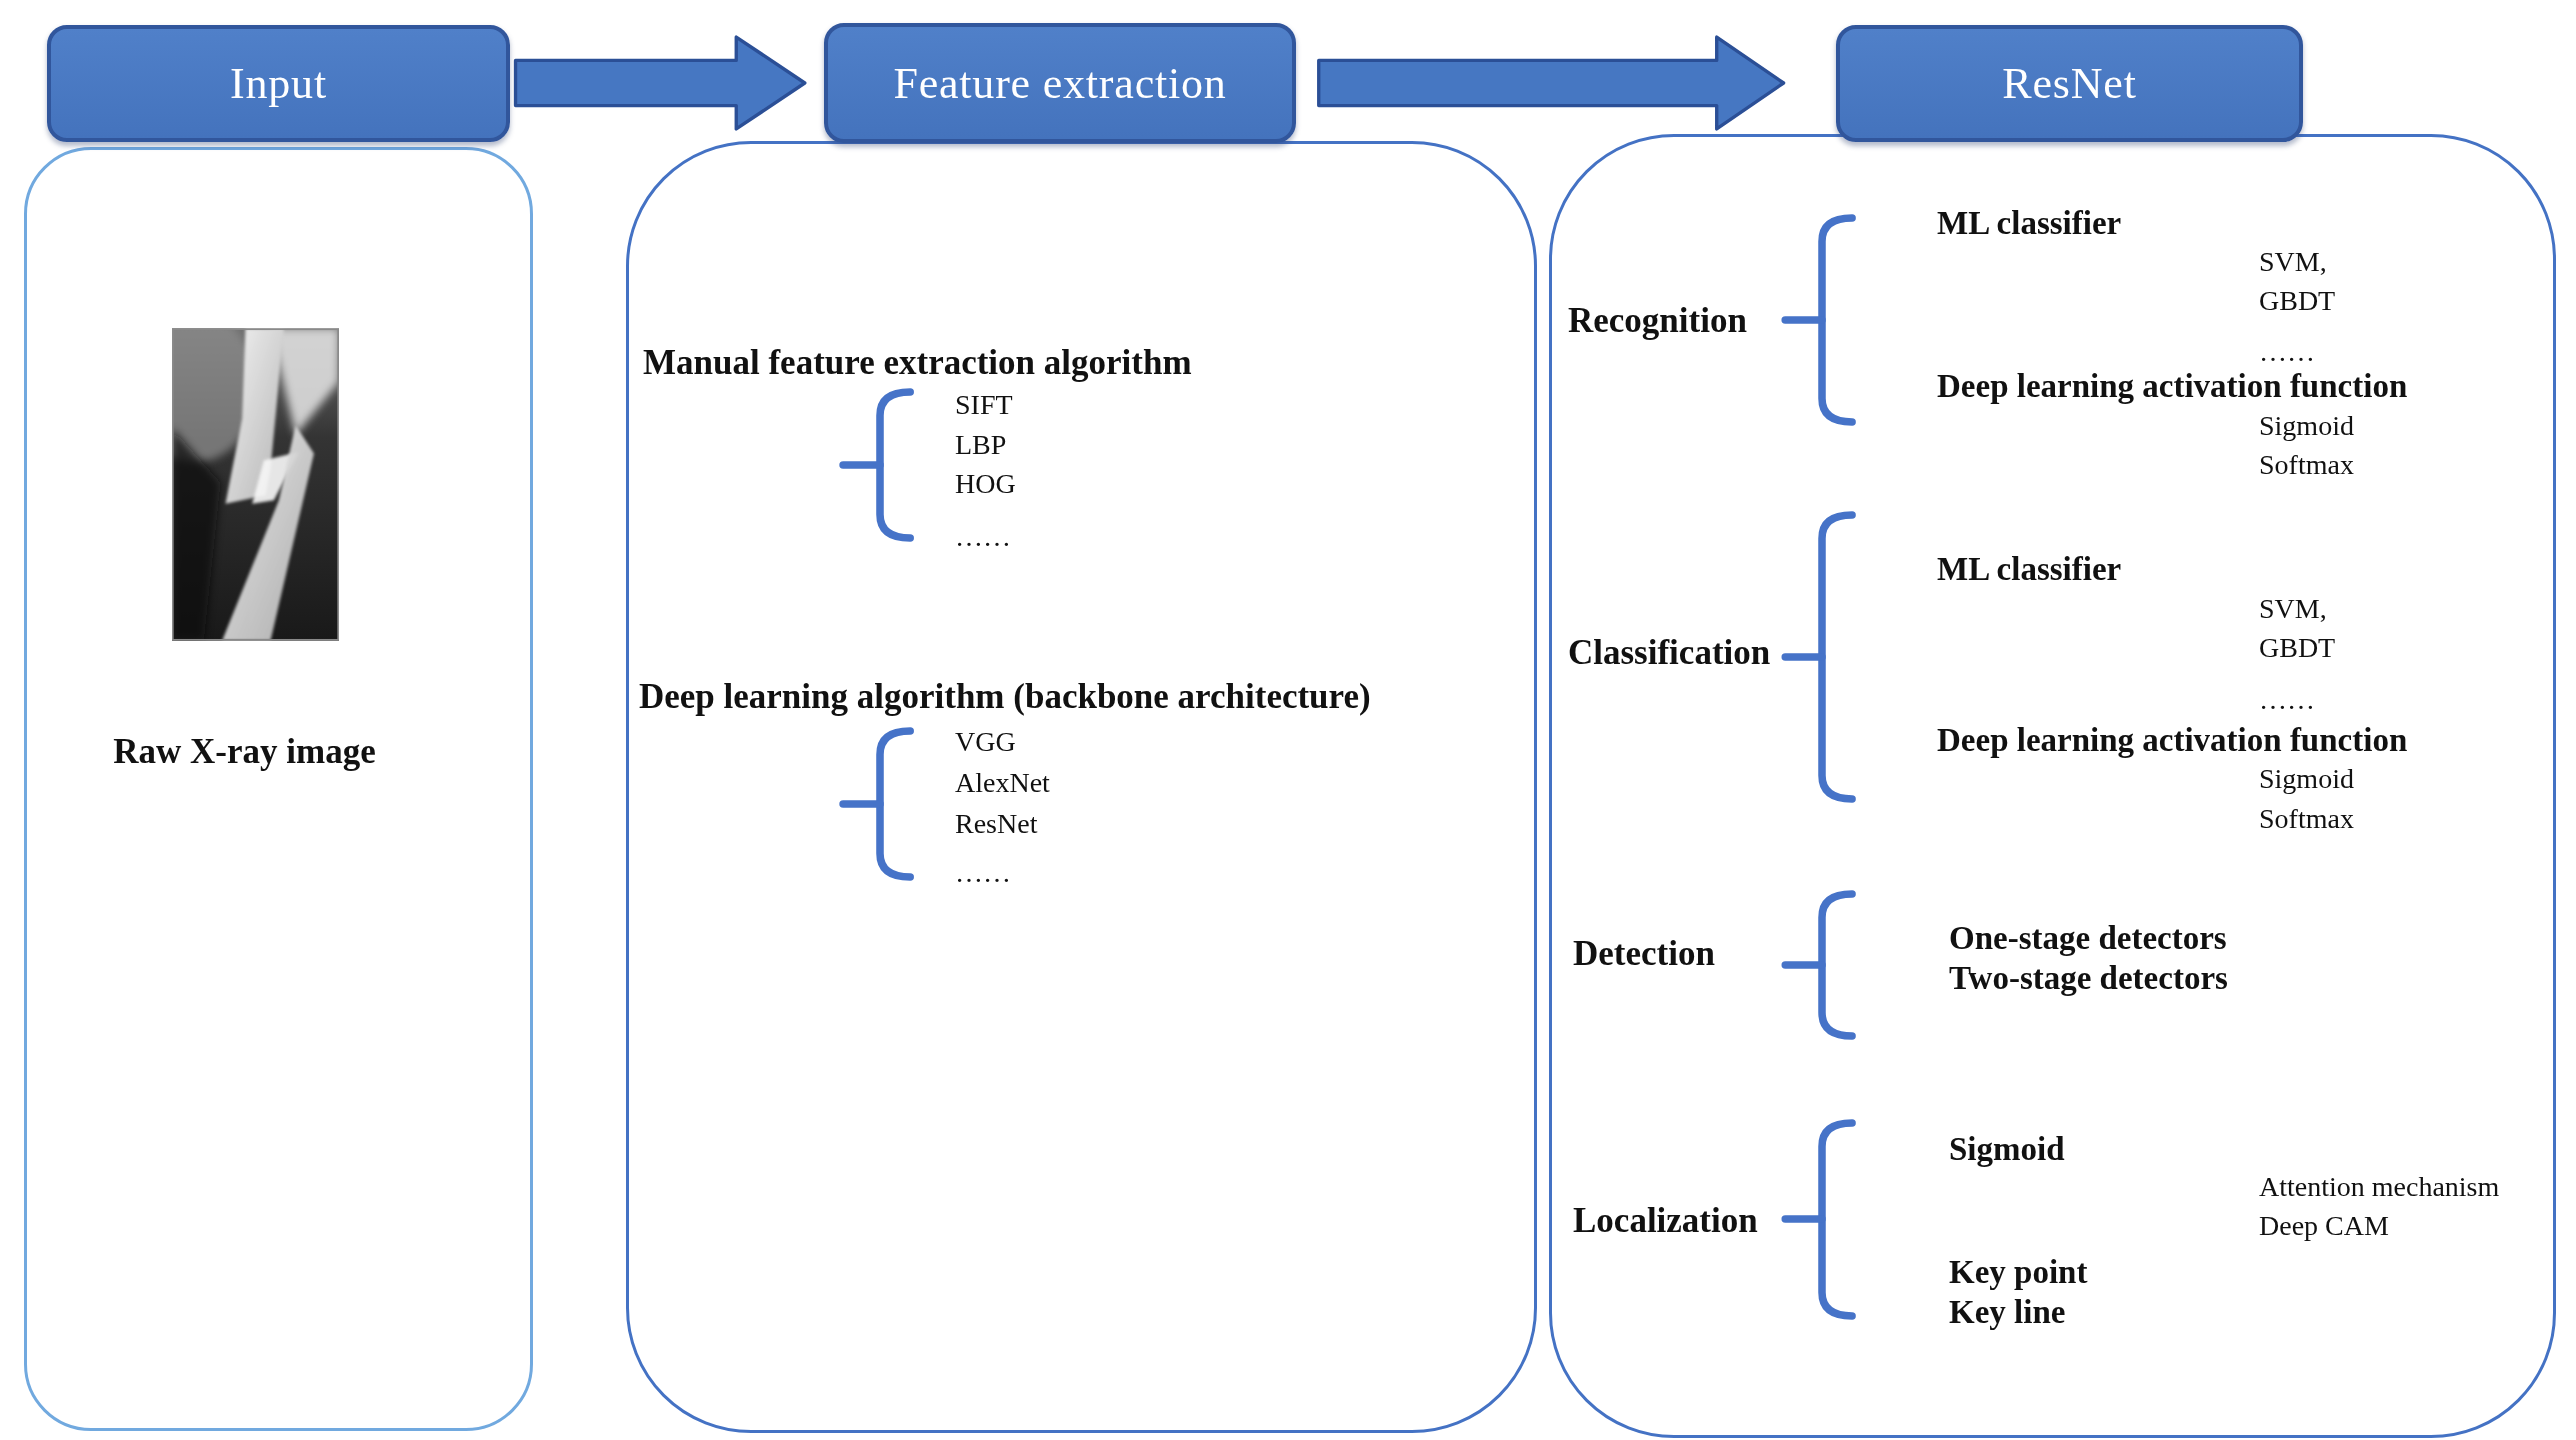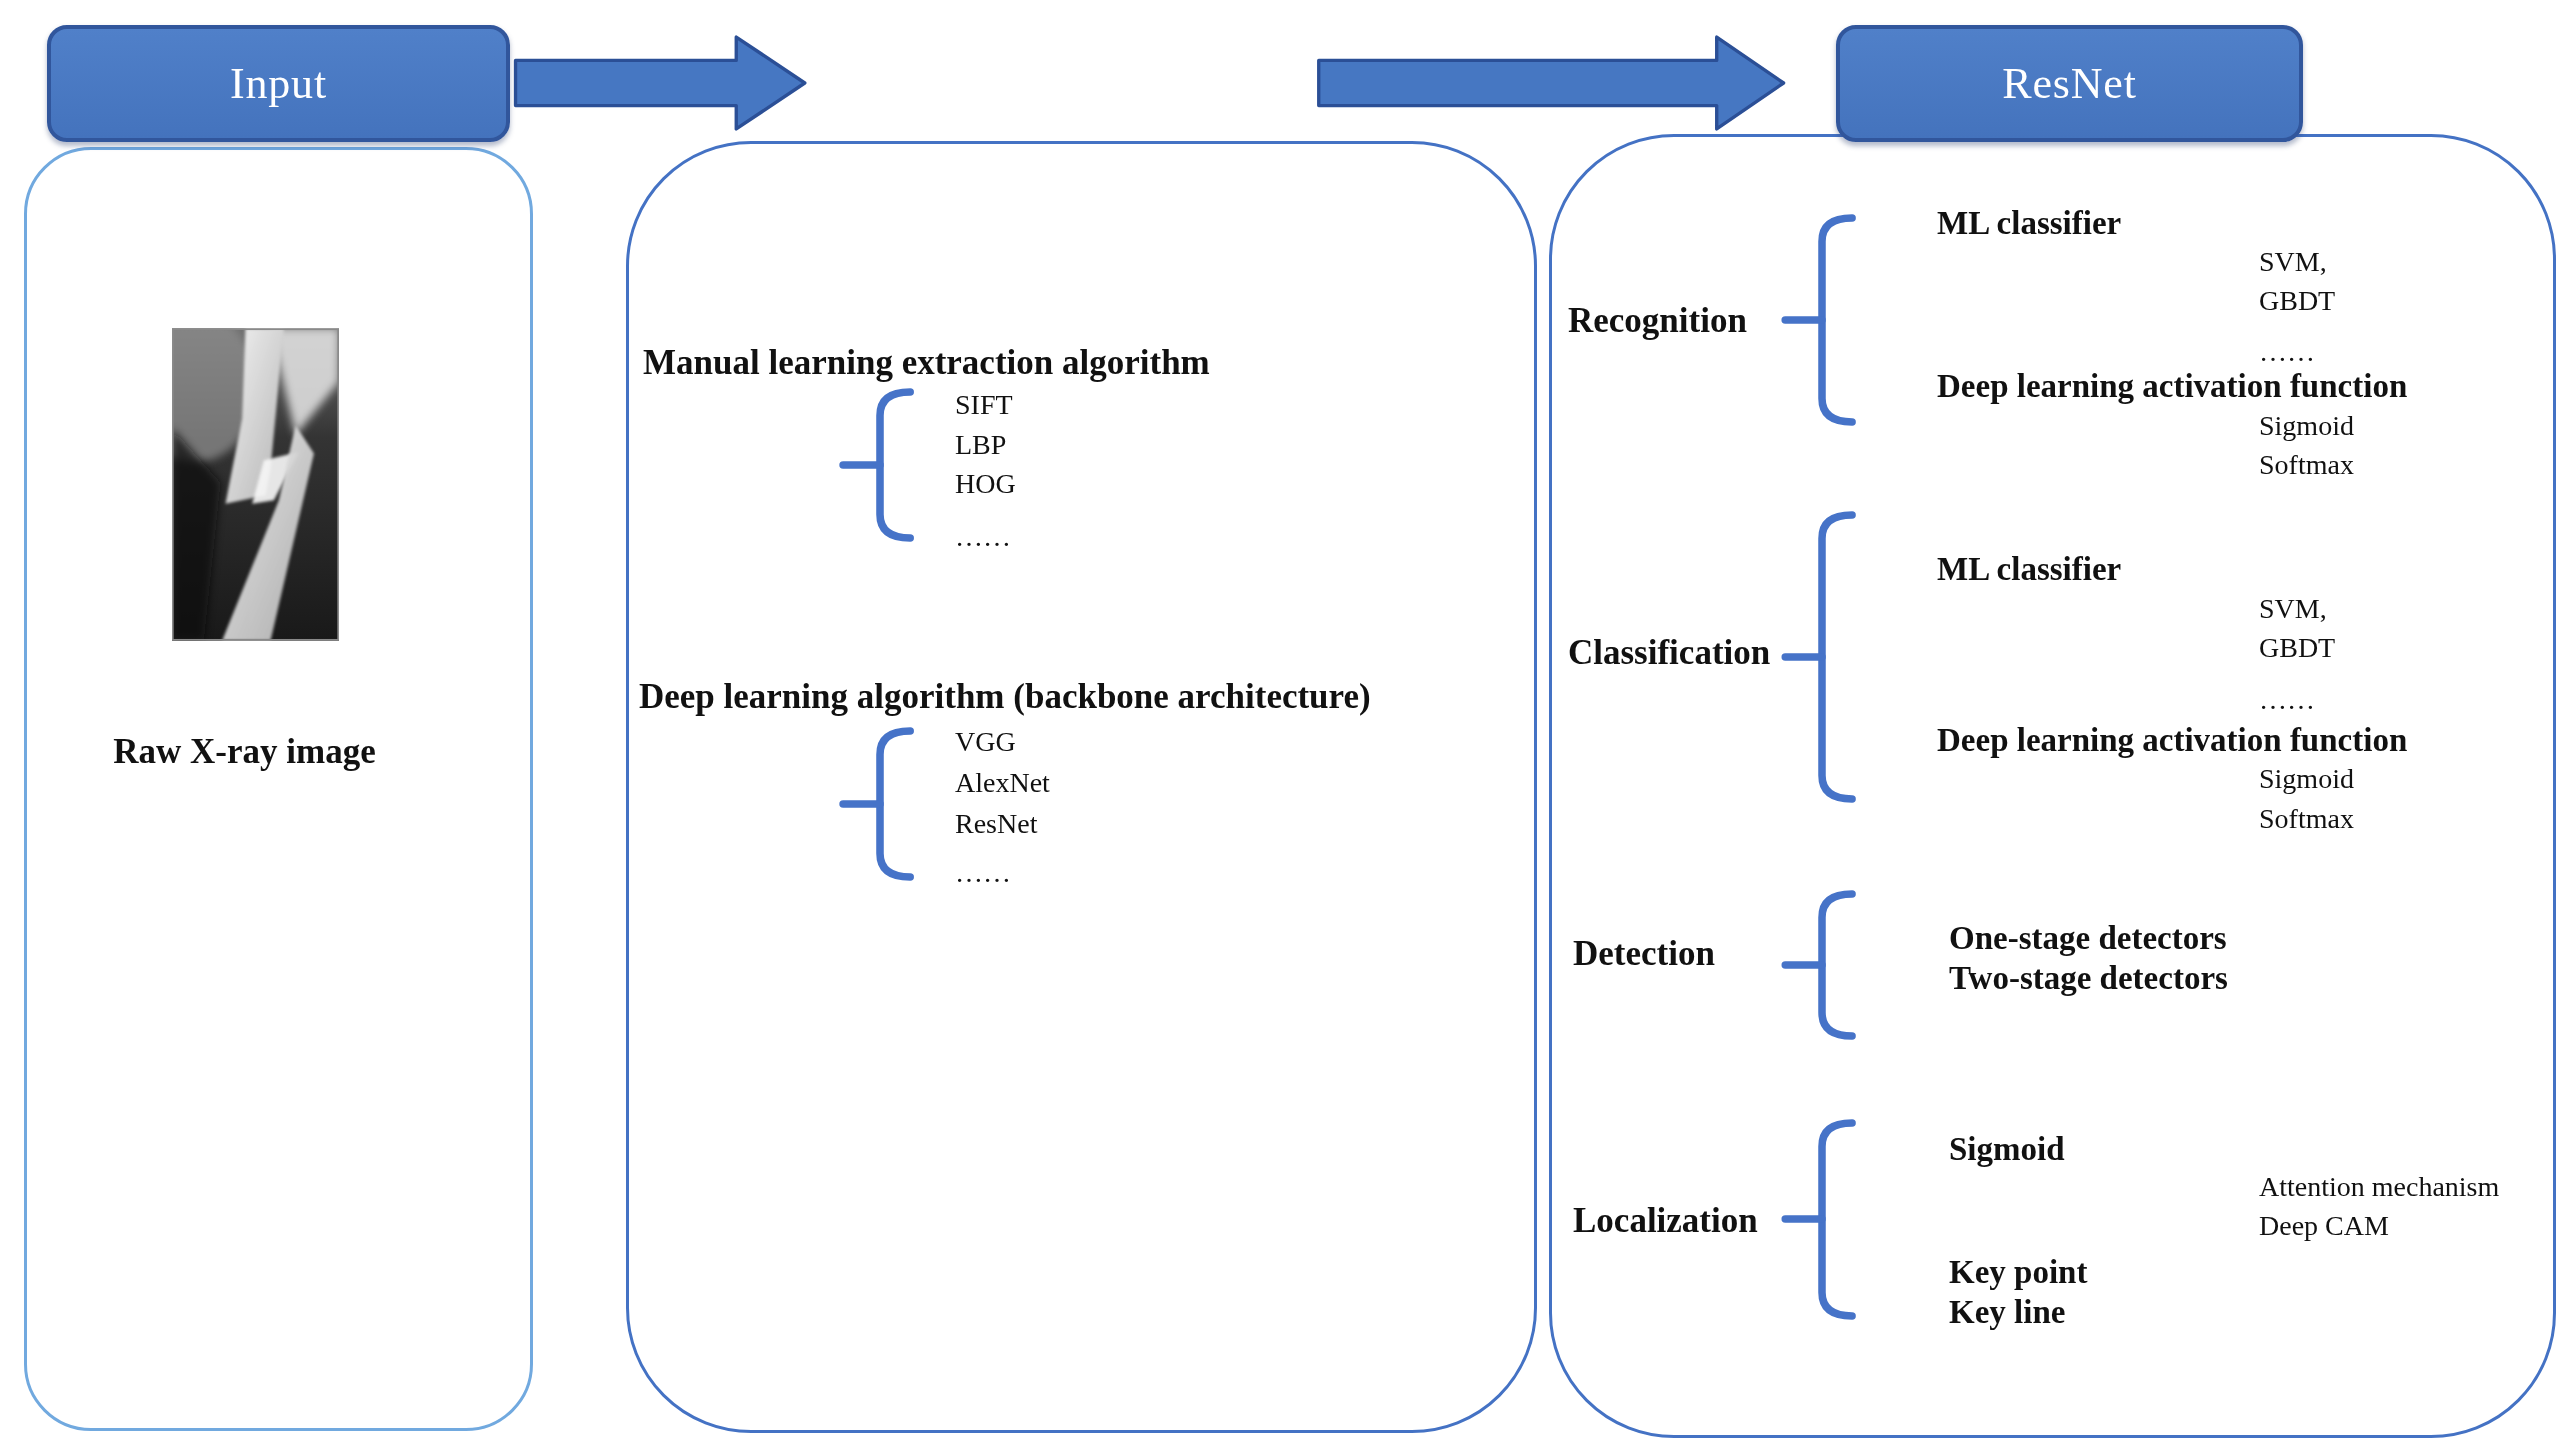--- a/index.html
+++ b/index.html
@@ -47,20 +47,23 @@
   <div class="panel panel-right"></div>
 
   <div class="hbox" style="left:47px;top:25px;width:455px;height:109px">
     <span>Input</span>
   </div>
 
   <svg class="arrow" style="left:512px;top:32px" width="298" height="102" viewBox="0 0 356 122">
     <polygon points="4,34 268,34 268,6 350,61 268,116 268,88 4,88"></polygon>
   </svg>
 
+  <div class="hbox" style="left:824px;top:23.4px;width:464px;height:112px">
+    <span>Feature extraction</span>
+  </div>
 
   <svg class="arrow" style="left:1315px;top:32px" width="474" height="102" viewBox="0 0 566 122">
     <polygon points="4,34 480,34 480,6 560,61 480,116 480,88 4,88"></polygon>
   </svg>
 
   <div class="hbox" style="left:1836px;top:25px;width:459px;height:109px">
     <span>ResNet</span>
   </div>
 
   <svg class="xray" style="left:172px;top:328px" width="167" height="313" viewBox="0 0 200 374">
@@ -86,21 +89,21 @@
     <polygon points="118,0 200,0 200,64 148,128" fill="#dedede" opacity="0.9" filter="url(#xf-b4)"></polygon>
     <polygon points="88,0 134,0 118,168 112,200 64,210 84,108" fill="url(#xg-bone)" filter="url(#xf-b2)"></polygon>
     <polygon points="110,158 152,148 122,206 96,210" fill="#f6f6f6" opacity="0.92" filter="url(#xf-b2)"></polygon>
     <polygon points="148,116 170,150 118,374 60,374 128,206" fill="url(#xg-bone)" opacity="0.95" filter="url(#xf-b2)"></polygon>
     <polygon points="0,120 58,185 38,374 0,374" fill="#0e0e0e" opacity="0.75" filter="url(#xf-b4)"></polygon>
     <rect x="1" y="1" width="198" height="372" fill="none" stroke="#8a8a8a" stroke-width="2"></rect>
   </svg>
 
   <div class="t caption" style="left:77px;top:731px;width:335px">Raw X-ray image</div>
 
-  <div class="t sec-title" style="left:643px;top:342px">Manual learning extraction algorithm</div>
+  <div class="t sec-title" style="left:643px;top:342px">Manual feature extraction algorithm</div>
 
   <svg class="brace" style="left:838px;top:387px" width="84" height="156" viewBox="0 0 100 186">
     <path d="M86 6 Q50 6 50 34 L50 152 Q50 180 86 180"></path>
       <path d="M50 93 L6 93"></path>
   </svg>
   <div class="t item" style="left:955px;top:388px">SIFT</div>
   <div class="t item" style="left:955px;top:428px">LBP</div>
   <div class="t item" style="left:955px;top:467px">HOG</div>
   <div class="t item" style="left:955px;top:520px">……</div>
 

